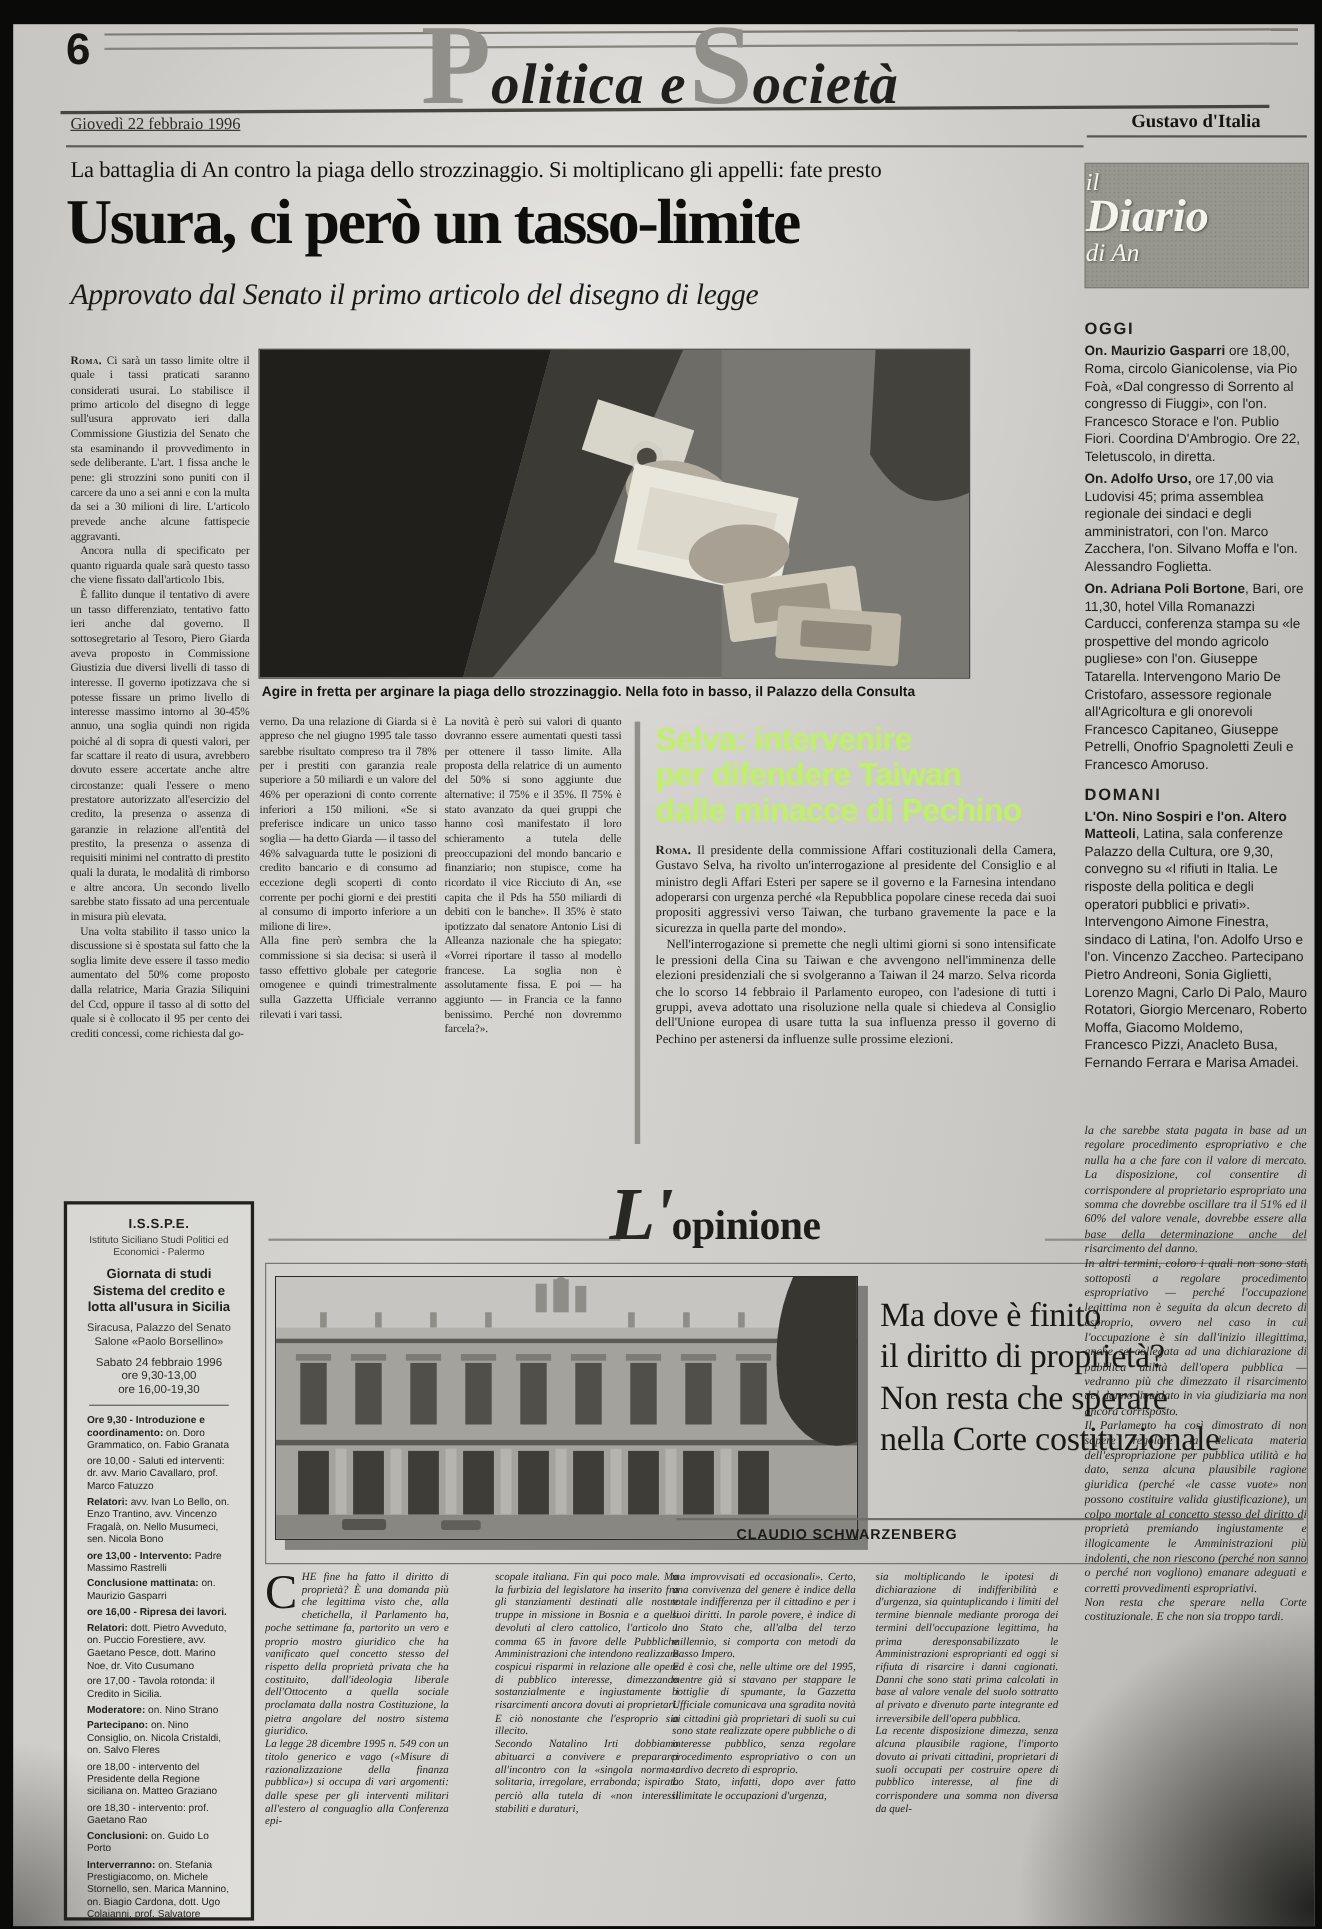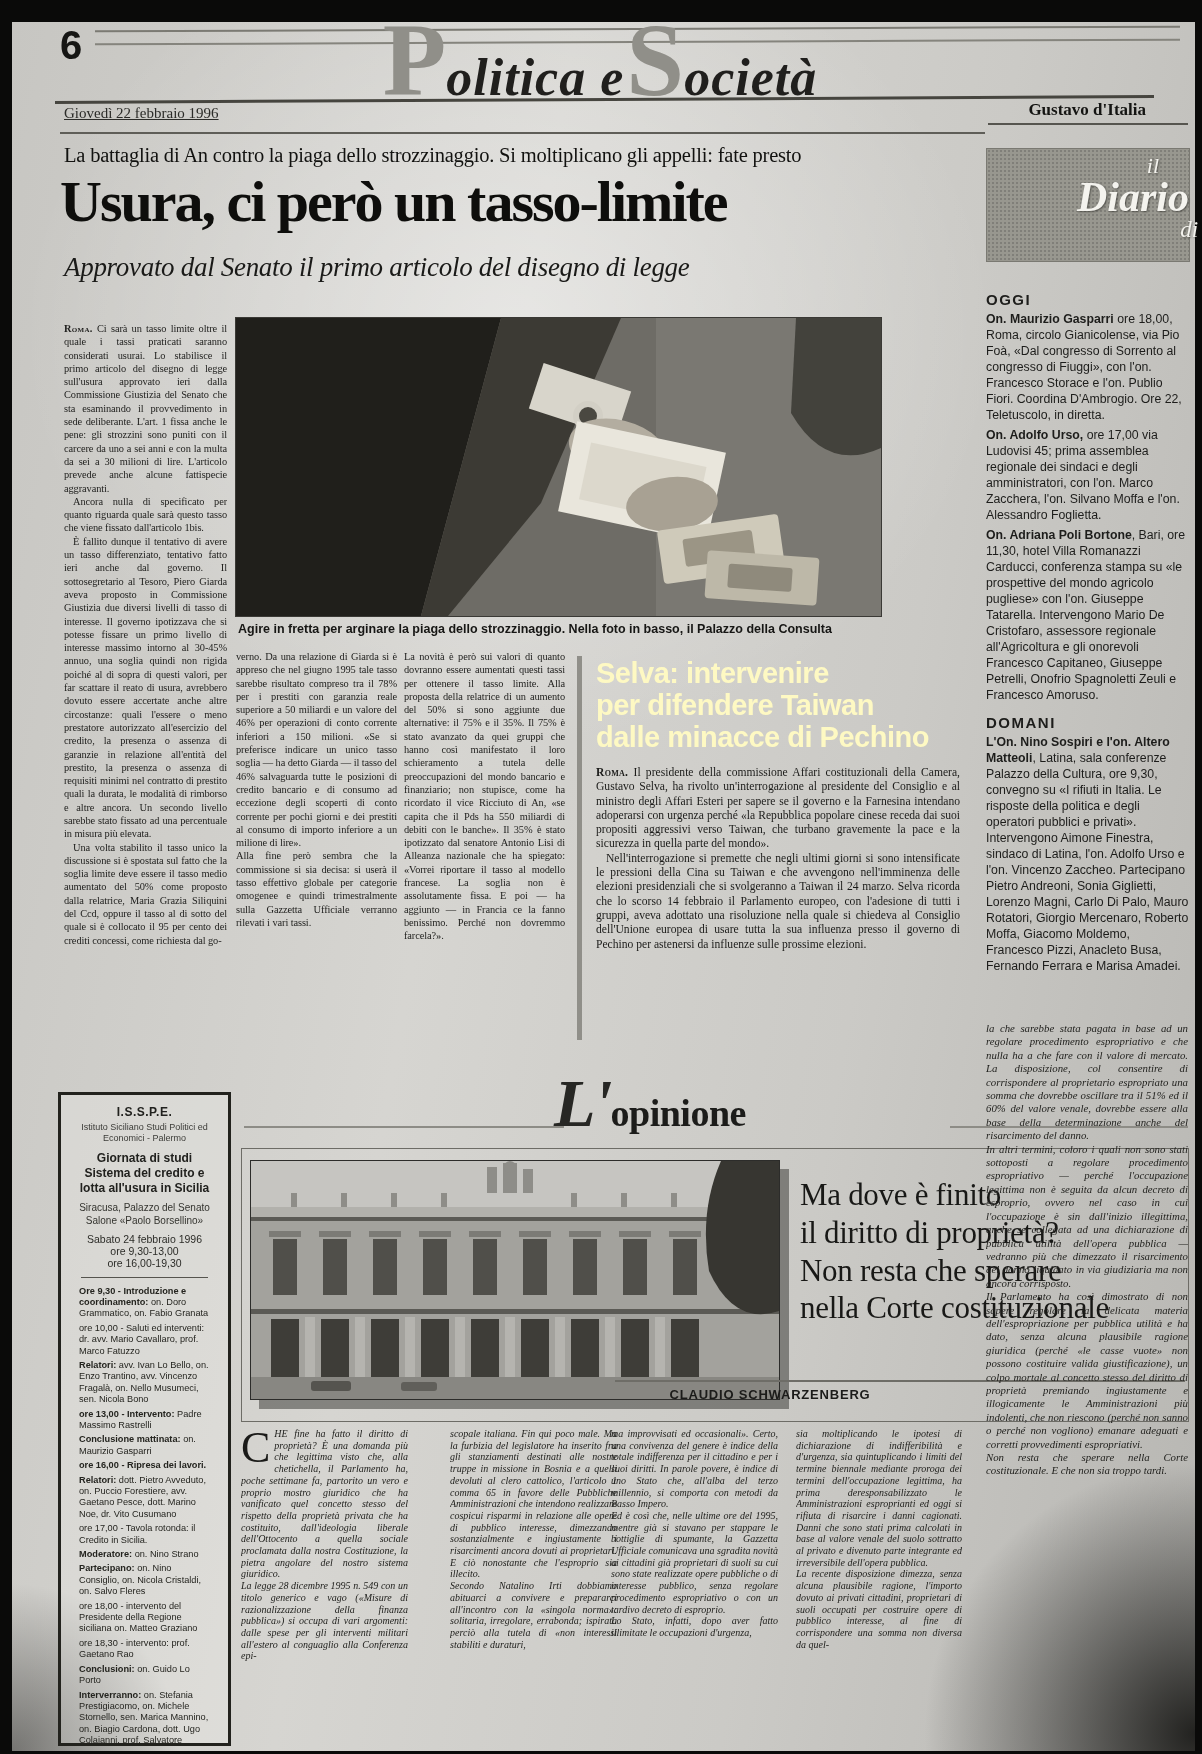--- a/index.html
+++ b/index.html
@@ -36,29 +36,29 @@
   .bodytext p + p{text-indent:9px;}
   .dl{font-variant:small-caps;letter-spacing:.3px;}
   .u-col1{left:64px;top:322px;width:163px;height:634px;}
   .u-col2{left:236px;top:650px;width:161px;height:386px;}
   .u-col3{left:404px;top:650px;width:161px;height:386px;}
   .photo1{position:absolute;left:236px;top:318px;width:645px;height:298px;outline:1px solid #3a3935;}
   .caption{position:absolute;left:238px;top:622px;width:720px;font:bold 12.5px/1.2 "Liberation Sans","DejaVu Sans",sans-serif;color:#161614;}
 
   
   .selva-vrule{left:577px;top:656px;width:5px;height:384px;background:#908f89;}
-  .selva-head{position:absolute;left:596px;top:658px;width:372px;font:bold 29px/1.1 "Liberation Sans","DejaVu Sans",sans-serif;color:#fef9c3;letter-spacing:-.5px;white-space:pre-line;}
+  .selva-head{position:absolute;left:596px;top:658px;width:372px;font:bold 29px/1.1 "Liberation Sans","DejaVu Sans",sans-serif;color:#bef264;letter-spacing:-.5px;white-space:pre-line;}
   .selva-body{position:absolute;left:596px;top:766px;width:364px;height:272px;font-size:11.6px;line-height:14.3px;text-align:justify;overflow:hidden;}
   .selva-body p{margin:0;}
   .selva-body p + p{text-indent:10px;}
 
   
   .diario-head{position:absolute;left:986px;top:148px;width:202px;height:112px;
      background:radial-gradient(circle,#807f79 26%,rgba(0,0,0,0) 29%) 0 0/4px 4px,#98978f;
-     border:1px solid #7a7972;text-align:right;color:#f4f3ee;font-style:italic;
+     border:1px solid #7a7972;text-align:left;color:#f4f3ee;font-style:italic;
      text-shadow:1px 1px 2px rgba(25,25,22,.5);}
   .dh-il{font-size:22px;margin:4px 30px 0 0;}
   .dh-main{font-size:42px;font-weight:bold;line-height:.9;}
   .dh-sub{font-size:23px;margin-right:-40px;}
   .diario-body{position:absolute;left:986px;top:292px;width:204px;height:730px;overflow:hidden;
      font:12.3px/16px "Liberation Sans","DejaVu Sans",sans-serif;color:#1d1d1b;}
   .d-label{font-weight:800;font-size:15px;letter-spacing:1.5px;margin:0 0 3px;}
   .d-label.dl2{margin-top:12px;}
   .d-item{margin:0 0 4px;}
 

